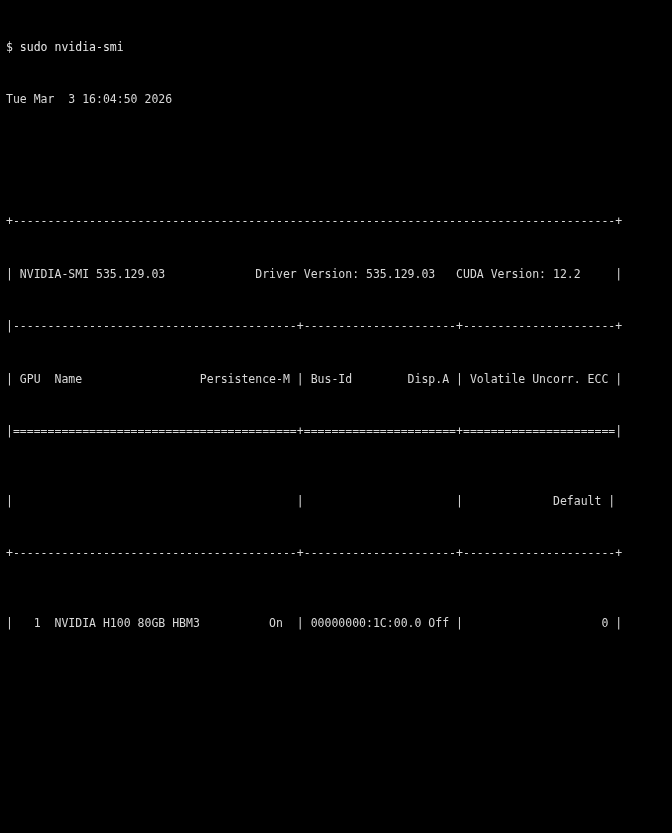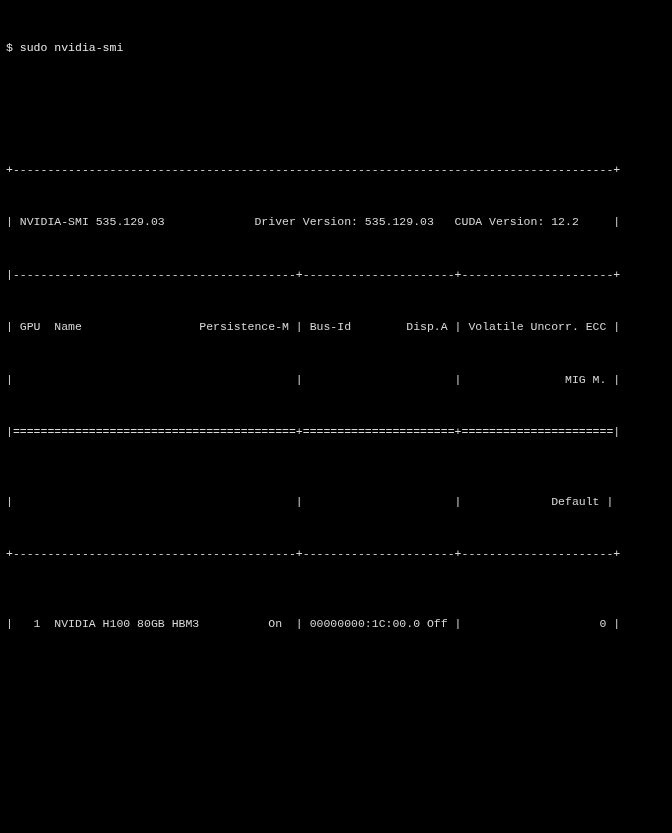--- a/index.html
+++ b/index.html
@@ -17,44 +17,43 @@
     padding: 4px 6px 0 6px;
     color: #d8d8d8;
     font-size: 11.5px;
     line-height: 17.45px;
     white-space: pre;
     letter-spacing: 0px;
   }
   .line {
     white-space: pre;
     min-height: 17.45px;
-    font-family: Liberation Mono, monospace;
   }
   .prompt-line {
     color: #e8e8e8;
   }
   .date-line {
     color: #d8d8d8;
   }
   .blank {
     height: 17.45px;
   }
 </style>
 </head>
 <body>
 
 <div id="terminal">
   <div class="line prompt-line">$ sudo nvidia-smi</div>
+  <div class="line date-line">Tue Mar  3 16:04:50 2026</div>
   <div class="blank"></div>
 
   <div class="line">+---------------------------------------------------------------------------------------+</div>
   <div class="line">| NVIDIA-SMI 535.129.03             Driver Version: 535.129.03   CUDA Version: 12.2     |</div>
   <div class="line">|-----------------------------------------+----------------------+----------------------+</div>
   <div class="line">| GPU  Name                 Persistence-M | Bus-Id        Disp.A | Volatile Uncorr. ECC |</div>
-  <div class="line">|                                         |                      |               MIG M. |</div>
   <div class="line">|=========================================+======================+======================|</div>
 
   <div class="line">|                                         |                      |             Default |</div>
   <div class="line">+-----------------------------------------+----------------------+----------------------+</div>
 
   <div class="line">|   1  NVIDIA H100 80GB HBM3          On  | 00000000:1C:00.0 Off |                    0 |</div>
   
   
   
 

